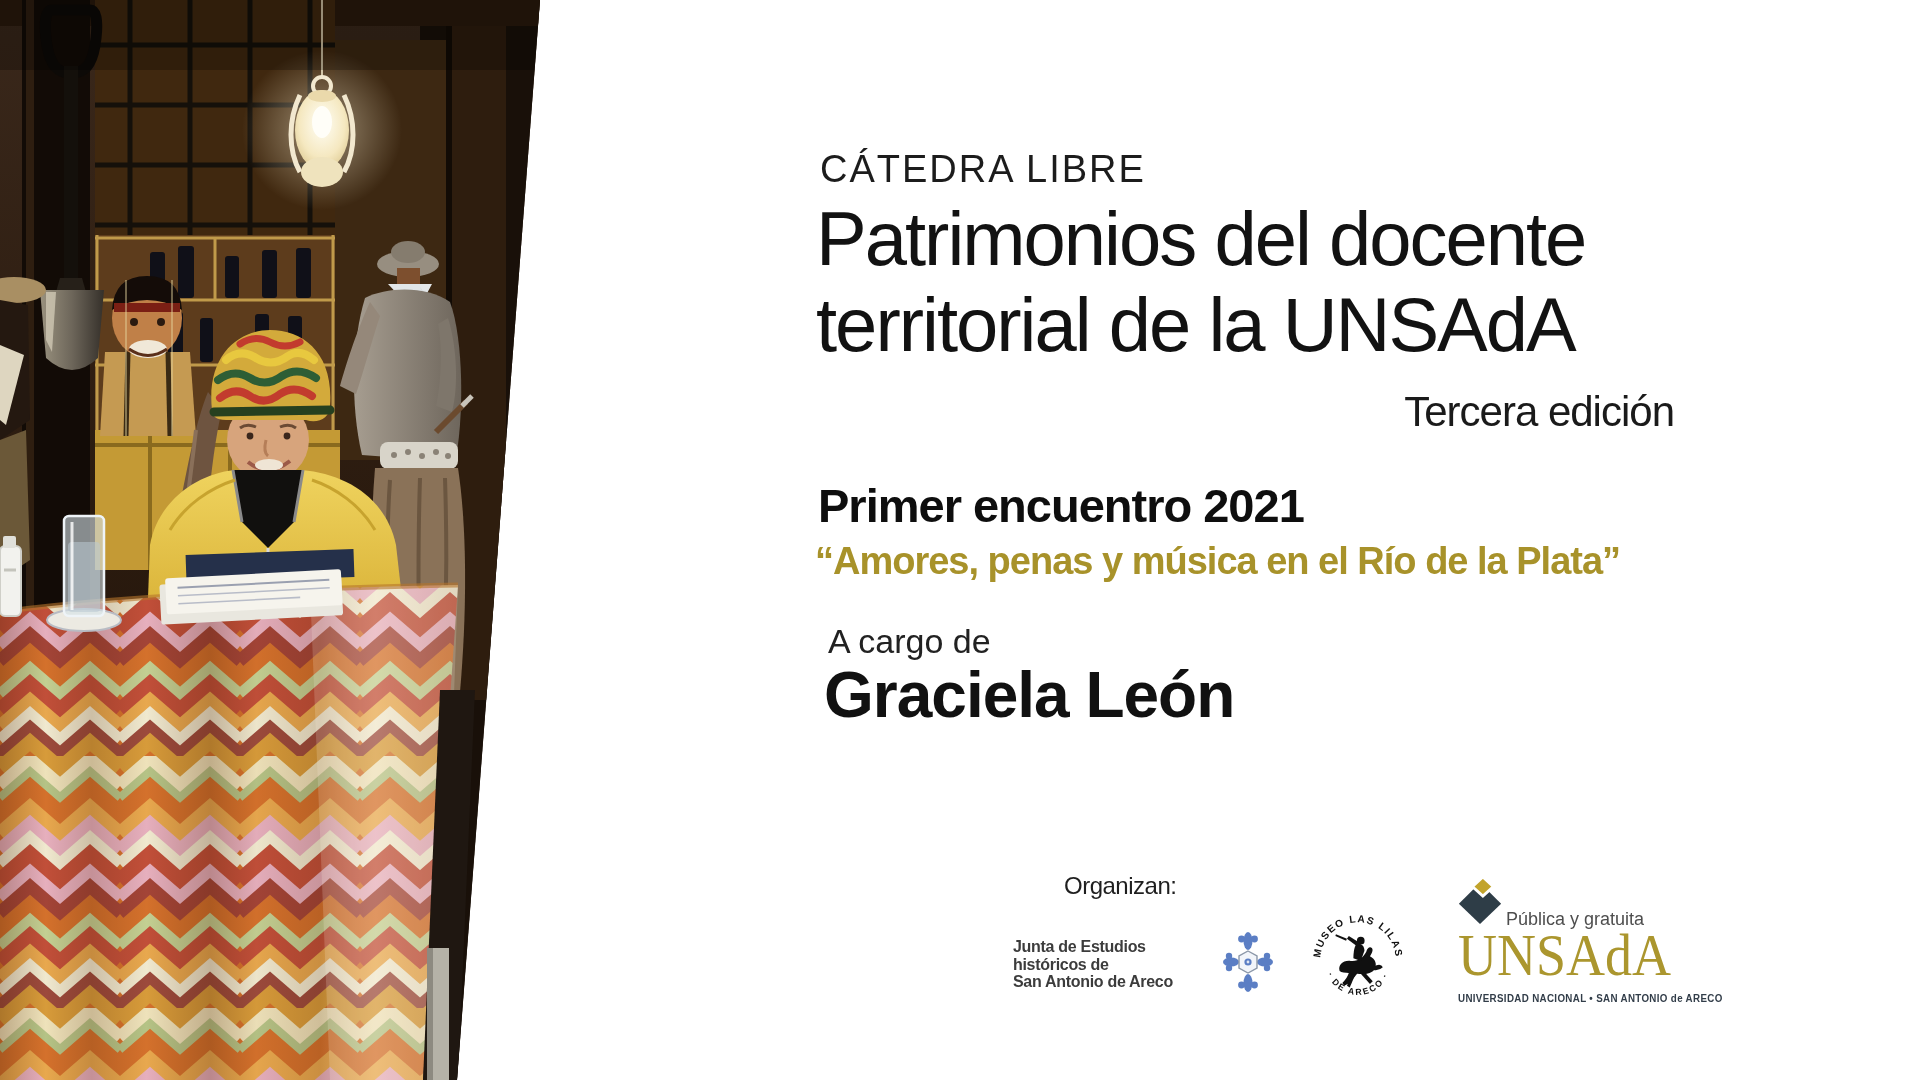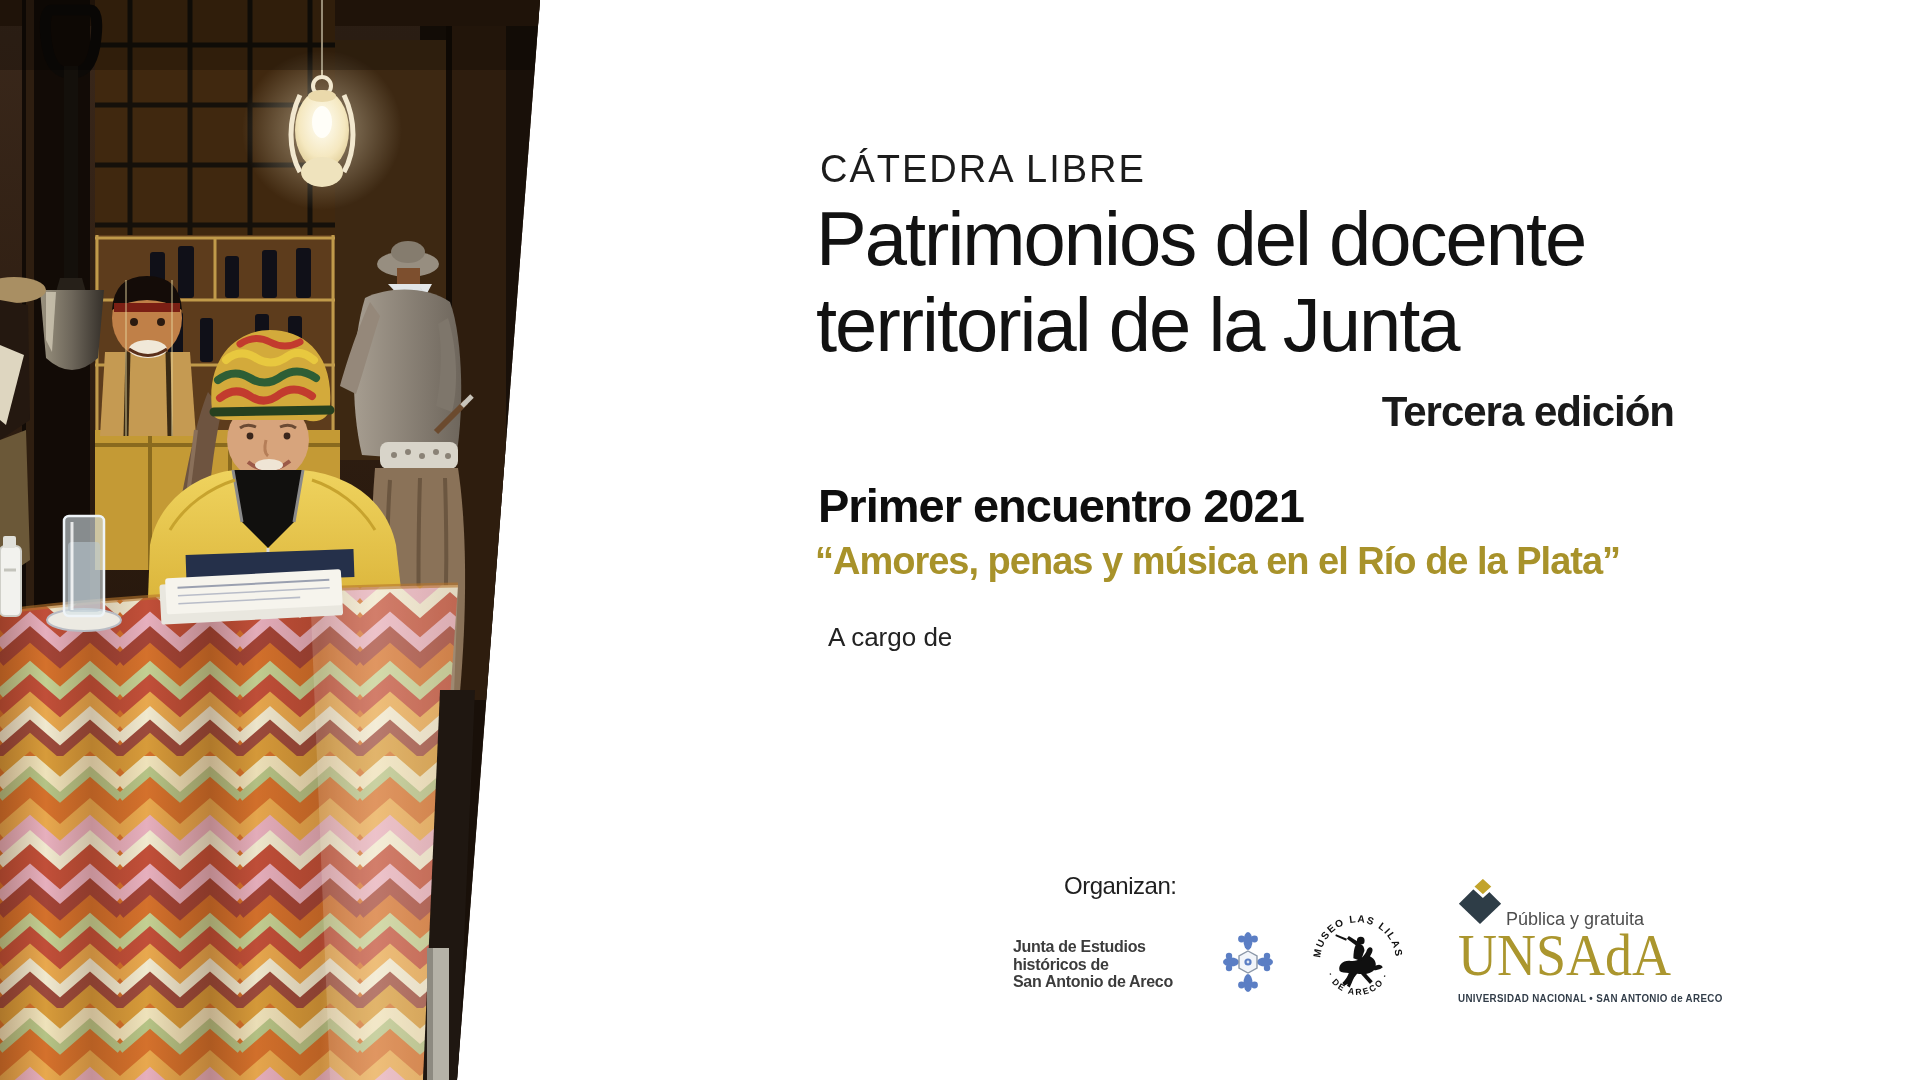--- a/index.html
+++ b/index.html
@@ -10,24 +10,24 @@
   .abs{position:absolute;}
   
   .photo{
     left:0;top:0;width:545px;height:1080px;
     clip-path:polygon(0 0, 540px 0, 457px 1080px, 0 1080px);
   }
   .photo svg{display:block;}
   
   .kicker{left:820px;top:148px;font-size:38px;font-weight:300;letter-spacing:2px;color:#1c1c1c;}
   .title{left:816px;top:196px;font-size:76px;font-weight:400;letter-spacing:-2px;line-height:86px;color:#121212;}
-  .edition{left:818px;top:388px;width:856px;text-align:right;font-size:42px;font-weight:700;letter-spacing:-1px;color:#1a1a1a;}
+  .edition{left:818px;top:388px;width:856px;text-align:right;font-size:42px;font-weight:400;letter-spacing:-1px;color:#1a1a1a;}
   .session{left:818px;top:478px;font-size:47px;font-weight:700;letter-spacing:-1px;color:#0e0e0e;}
   .quote{left:815px;top:540px;font-size:38px;font-weight:700;letter-spacing:-1px;color:#a8922a;}
-  .intro{left:828px;top:622px;font-size:26px;font-weight:300;color:#222;}
+  .intro{left:828px;top:622px;font-size:34px;font-weight:300;color:#222;}
   .speaker{left:824px;top:658px;font-size:64px;font-weight:700;letter-spacing:-1px;color:#111;}
   .role{left:828px;top:732px;font-size:30px;font-weight:300;letter-spacing:-0.5px;color:#232323;}
   .organizan{left:1064px;top:872px;font-size:24px;font-weight:400;letter-spacing:-0.5px;color:#1f1f1f;}
   .junta-text{left:1013px;top:938px;width:200px;text-align:left;font-size:16px;line-height:17.5px;
     font-weight:700;color:#3c3c3c;letter-spacing:-0.3px;}
   .logo-box{pointer-events:none;}
   .unsada-tag{left:1506px;top:893px;font-size:18px;font-weight:400;color:#4e4e4e;margin-top:16px;}
   .unsada-word{left:1458px;top:921px;font-size:60px;font-weight:400;color:#ab962e;
     font-family:"Liberation Serif", serif;transform:scaleX(0.9);transform-origin:left top;letter-spacing:0px;}
   .unsada-sub{left:1458px;top:992px;font-size:11.5px;font-weight:700;color:#323d49;white-space:nowrap;
@@ -290,30 +290,31 @@
       </g>
 
       <rect x="0" y="0" width="545" height="70" fill="#000" opacity="0.25"></rect>
     </svg>
   </div>
 
   <div class="abs kicker">CÁTEDRA LIBRE</div>
 
   <div class="abs title">
     <div>Patrimonios del docente</div>
-    <div>territorial de la Junta</div>
+    <div>territorial de la UNSAdA</div>
   </div>
 
   <div class="abs edition">Tercera edición</div>
 
   <div class="abs session">Primer encuentro 2021</div>
 
   <div class="abs quote">“Amores, penas y música en el Río de la Plata”</div>
 
   <div class="abs intro">A cargo de</div>
+  <div class="abs speaker">Graciela León</div>
 
   <div class="abs organizan">Organizan:</div>
 
   <div class="abs junta-text">
     <div>Junta de Estudios</div>
     <div>históricos de</div>
     <div>San Antonio de Areco</div>
   </div>
 
   <div class="abs logo-box" style="left:1222px;top:932px;width:52px;height:60px;">

